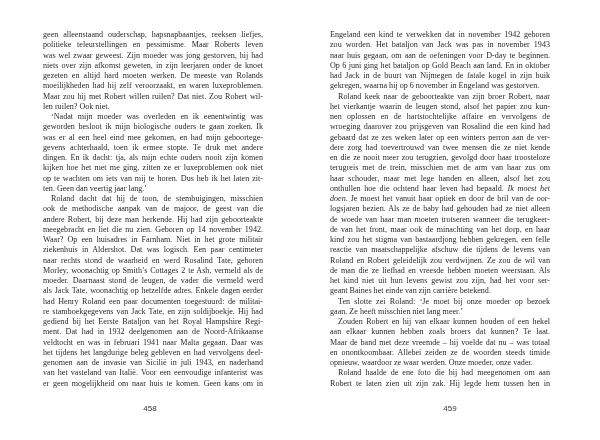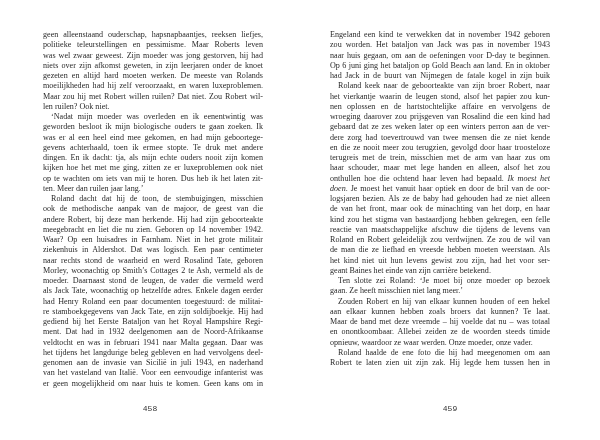--- a/index.html
+++ b/index.html
@@ -12,21 +12,21 @@
     font-family: "Liberation Serif", "DejaVu Serif", serif;
     font-size: 8.1px; line-height: 10.25px; color: #2a2a2a;
   }
   .left .text { left: 43px; }
   .right .text { left: 30px; }
   .line { display: block; white-space: nowrap; text-align: justify; text-align-last: justify; height: 10.25px; overflow: hidden; }
   .line.last { text-align-last: left; }
   .line.indent { text-indent: 8px; }
   .page-num {
     position: absolute; top: 404px; width: 300px; text-align: center;
-    font-family: Liberation Mono, monospace;
+    font-family: Liberation Sans, sans-serif;
     font-size: 8px; color: #333;
   }
   em { font-style: italic; }
 </style>
 </head>
 <body>
 
 <div class="page left">
   <div class="text" id="left-text">
       <span class="line"><span>geen alleenstaand ouderschap, hapsnapbaantjes, reeksen liefjes,</span></span>
@@ -37,21 +37,21 @@
       <span class="line"><span>moeilijkheden had hij zelf veroorzaakt, en waren luxeproblemen.</span></span>
       <span class="line"><span>Maar zou hij met Robert willen ruilen? Dat niet. Zou Robert wil-</span></span>
       <span class="line last"><span>len ruilen? Ook niet.</span></span>
       <span class="line indent"><span>‘Nadat mijn moeder was overleden en ik eenentwintig was</span></span>
       <span class="line"><span>geworden besloot ik mijn biologische ouders te gaan zoeken. Ik</span></span>
       <span class="line"><span>was er al een heel eind mee gekomen, en had mijn geboortege-</span></span>
       <span class="line"><span>gevens achterhaald, toen ik ermee stopte. Te druk met andere</span></span>
       <span class="line"><span>dingen. En ik dacht: tja, als mijn echte ouders nooit zijn komen</span></span>
       <span class="line"><span>kijken hoe het met me ging, zitten ze er luxeproblemen ook niet</span></span>
       <span class="line"><span>op te wachten om iets van mij te horen. Dus heb ik het laten zit-</span></span>
-      <span class="line last"><span>ten. Meer dan ruilen jaar lang.’</span></span>
+      <span class="line last"><span>ten. Geen dan veertig jaar lang.’</span></span>
       <span class="line indent"><span>Roland dacht dat hij de toon, de stembuigingen, misschien</span></span>
       <span class="line"><span>ook de methodische aanpak van de majoor, de geest van die</span></span>
       <span class="line"><span>andere Robert, bij deze man herkende. Hij had zijn geboorteakte</span></span>
       <span class="line"><span>meegebracht en liet die nu zien. Geboren op 14 november 1942.</span></span>
       <span class="line"><span>Waar? Op een huisadres in Farnham. Niet in het grote militair</span></span>
       <span class="line"><span>ziekenhuis in Aldershot. Dat was logisch. Een paar centimeter</span></span>
       <span class="line"><span>naar rechts stond de waarheid en werd Rosalind Tate, geboren</span></span>
       <span class="line"><span>Morley, woonachtig op Smith’s Cottages 2 te Ash, vermeld als de</span></span>
       <span class="line"><span>moeder. Daarnaast stond de leugen, de vader die vermeld werd</span></span>
       <span class="line"><span>als Jack Tate, woonachtig op hetzelfde adres. Enkele dagen eerder</span></span>
@@ -68,32 +68,34 @@
   <div class="page-num">458</div>
 </div>
 
 <div class="page right">
   <div class="text" id="right-text">
       <span class="line"><span>Engeland een kind te verwekken dat in november 1942 geboren</span></span>
       <span class="line"><span>zou worden. Het bataljon van Jack was pas in november 1943</span></span>
       <span class="line"><span>naar huis gegaan, om aan de oefeningen voor D-day te beginnen.</span></span>
       <span class="line"><span>Op 6 juni ging het bataljon op Gold Beach aan land. En in oktober</span></span>
       <span class="line"><span>had Jack in de buurt van Nijmegen de fatale kogel in zijn buik</span></span>
+      <span class="line last"><span>gekregen, waarna hij op 6 november in Engeland was gestorven.</span></span>
       <span class="line indent"><span>Roland keek naar de geboorteakte van zijn broer Robert, naar</span></span>
       <span class="line"><span>het vierkantje waarin de leugen stond, alsof het papier zou kun-</span></span>
       <span class="line"><span>nen oplossen en de hartstochtelijke affaire en vervolgens de</span></span>
       <span class="line"><span>wroeging daarover zou prijsgeven van Rosalind die een kind had</span></span>
       <span class="line"><span>gebaard dat ze zes weken later op een winters perron aan de ver-</span></span>
       <span class="line"><span>dere zorg had toevertrouwd van twee mensen die ze niet kende</span></span>
       <span class="line"><span>en die ze nooit meer zou terugzien, gevolgd door haar troosteloze</span></span>
       <span class="line"><span>terugreis met de trein, misschien met de arm van haar zus om</span></span>
       <span class="line"><span>haar schouder, maar met lege handen en alleen, alsof het zou</span></span>
       <span class="line"><span>onthullen hoe die ochtend haar leven had bepaald.</span> <em>Ik moest het</em></span>
       <span class="line"><em>doen</em><span>. Je moest het vanuit haar optiek en door de bril van de oor-</span></span>
       <span class="line"><span>logsjaren bezien. Als ze de baby had gehouden had ze niet alleen</span></span>
+      <span class="line"><span>de woede van haar man moeten trotseren wanneer die terugkeer-</span></span>
       <span class="line"><span>de van het front, maar ook de minachting van het dorp, en haar</span></span>
       <span class="line"><span>kind zou het stigma van bastaardjong hebben gekregen, een felle</span></span>
       <span class="line"><span>reactie van maatschappelijke afschuw die tijdens de levens van</span></span>
       <span class="line"><span>Roland en Robert geleidelijk zou verdwijnen. Ze zou de wil van</span></span>
       <span class="line"><span>de man die ze liefhad en vreesde hebben moeten weerstaan. Als</span></span>
       <span class="line"><span>het kind niet uit hun levens gewist zou zijn, had het voor ser-</span></span>
       <span class="line last"><span>geant Baines het einde van zijn carrière betekend.</span></span>
       <span class="line indent"><span>Ten slotte zei Roland: ‘Je moet bij onze moeder op bezoek</span></span>
       <span class="line last"><span>gaan. Ze heeft misschien niet lang meer.’</span></span>
       <span class="line indent"><span>Zouden Robert en hij van elkaar kunnen houden of een hekel</span></span>

